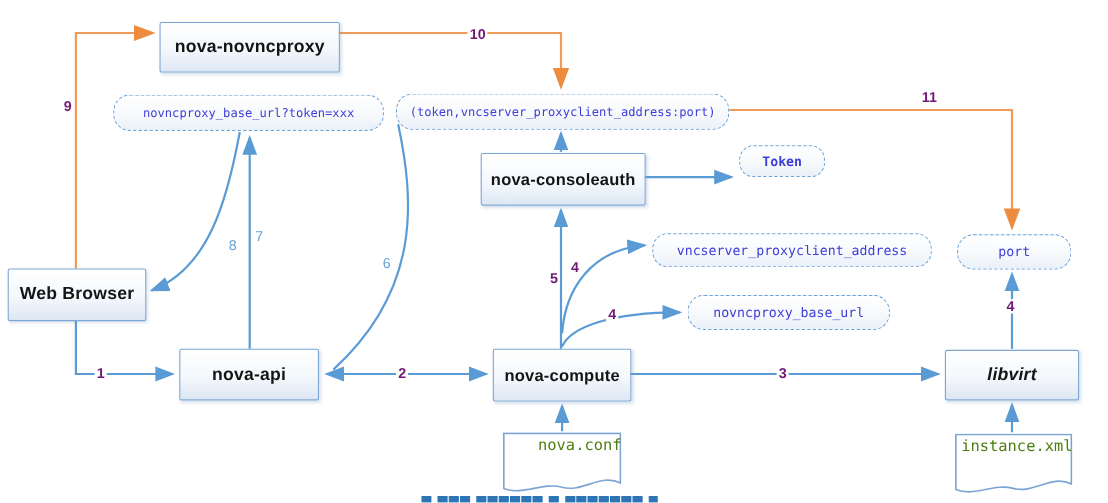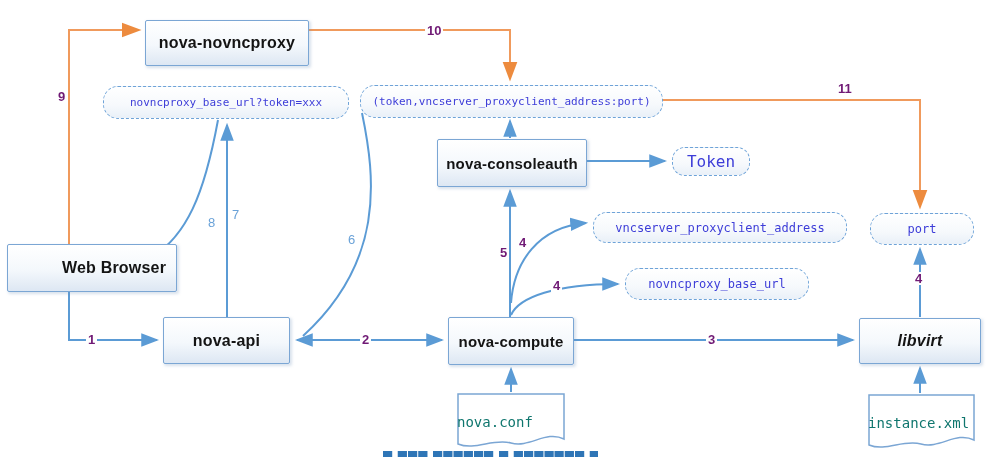--- a/index.html
+++ b/index.html
@@ -17,23 +17,23 @@
   }
   .pill{
     position:absolute;display:flex;align-items:center;justify-content:center;
     border:1.6px dashed #6ea3d8;
     background:linear-gradient(180deg,#ffffff 0%,#f6f9fc 60%,#e9f0f8 100%);
     font-family:"DejaVu Sans Mono","Liberation Mono",monospace;
     color:#3d3dd8;
   }
   .doc{position:absolute;}
   .doc .doclabel{
-    position:absolute;left:0;right:0;top:21px;text-align:left;
+    position:absolute;left:0;right:0;top:4px;text-align:right;
     font-family:"DejaVu Sans Mono","Liberation Mono",monospace;
-    font-size:14px;color:#0f766e;
+    font-size:14px;color:#4d7c0f;
   }
   .step{
     position:absolute;background:#ffffff;padding:0 2px;line-height:13px;
     font-size:13px;font-weight:bold;color:#701a75;
   }
   .step.blue{color:#6aa2d8;font-weight:normal;}
   #caption{
     position:absolute;left:383px;top:451px;width:215px;height:6px;overflow:hidden;
     font-size:13px;font-weight:bold;color:#2e75b6;letter-spacing:1px;line-height:14px;
     white-space:nowrap;
@@ -74,35 +74,35 @@
       <path stroke="#5b9bd5" d="M 511,303 C 514,262 538,227 586,223" marker-end="url(#ab)"></path>
       <path stroke="#5b9bd5" d="M 511,315 C 519,297 556,284 618,284" marker-end="url(#ab)"></path>
       <path stroke="#5b9bd5" d="M 920,317 V 249" marker-end="url(#ab)"></path>
       <path stroke="#5b9bd5" d="M 511,392 V 369" marker-end="url(#ab)"></path>
       <path stroke="#5b9bd5" d="M 920,393 V 368" marker-end="url(#ab)"></path>
     </g>
   </svg>
 
   <div class="pbox" style="left:145px;top:20px;width:162px;height:44px;">nova-novncproxy</div>
 
-  <div class="pbox" style="left:7px;top:244px;width:124px;height:46px;padding-left:44px;">Web Browser</div>
+  <div class="pbox" style="left:7px;top:244px;width:124px;height:46px;">Web Browser</div>
 
   <div class="pbox" style="left:163px;top:317px;width:125px;height:45px;">nova-api</div>
 
   <div class="pbox" style="left:437px;top:139px;width:148px;height:46px;font-size:15px;">nova-consoleauth</div>
 
   <div class="pbox" style="left:448px;top:317px;width:124px;height:46px;font-size:15px;">nova-compute</div>
 
   <div class="pbox" style="left:859px;top:318px;width:120px;height:44px;font-style:italic;">libvirt</div>
 
   <div class="pill" style="left:103px;top:86px;width:244px;height:31px;border-radius:15px;font-size:11px;">novncproxy_base_url?token=xxx</div>
 
   <div class="pill" style="left:360px;top:85px;width:301px;height:31px;border-radius:15px;font-size:11px;">(token,vncserver_proxyclient_address:port)</div>
 
-  <div class="pill" style="left:672px;top:147px;width:76px;height:27px;border-radius:13px;font-size:16px;">Token</div>
+  <div class="pill" style="left:672px;top:132px;width:76px;height:27px;border-radius:13px;font-size:12px;font-weight:bold;">Token</div>
 
   <div class="pill" style="left:593px;top:212px;width:252px;height:29px;border-radius:14px;font-size:12px;">vncserver_proxyclient_address</div>
 
   <div class="pill" style="left:625px;top:268px;width:182px;height:30px;border-radius:15px;font-size:12px;">novncproxy_base_url</div>
 
   <div class="pill" style="left:870px;top:213px;width:102px;height:30px;border-radius:15px;font-size:12px;">port</div>
 
   <div class="doc" style="left:457px;top:393px;width:108px;height:56px;">
     <svg width="108" height="56" viewBox="0 0 108 56">
       <path d="M1,1 H107 V46 C 89,37 73,55 54,50 C 36,45 18,58 1,51 Z" fill="#ffffff" stroke="#7ba6d4" stroke-width="1.5"></path>

